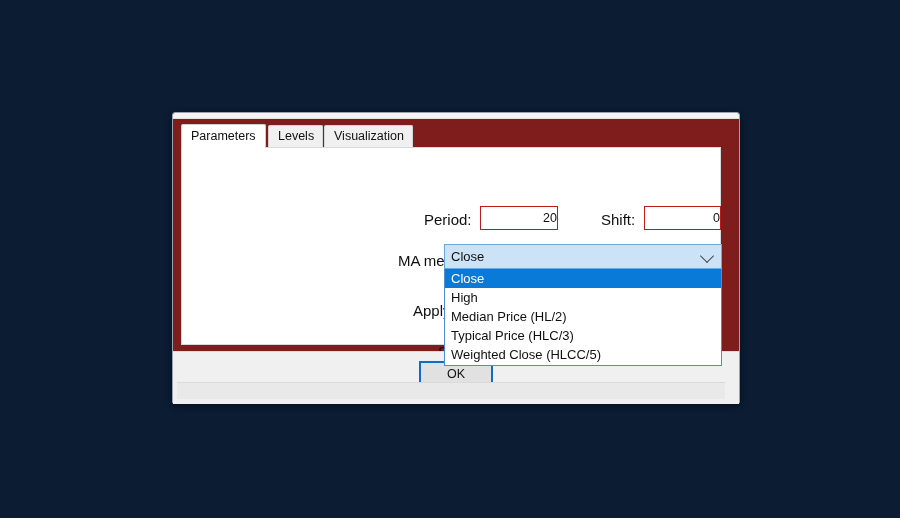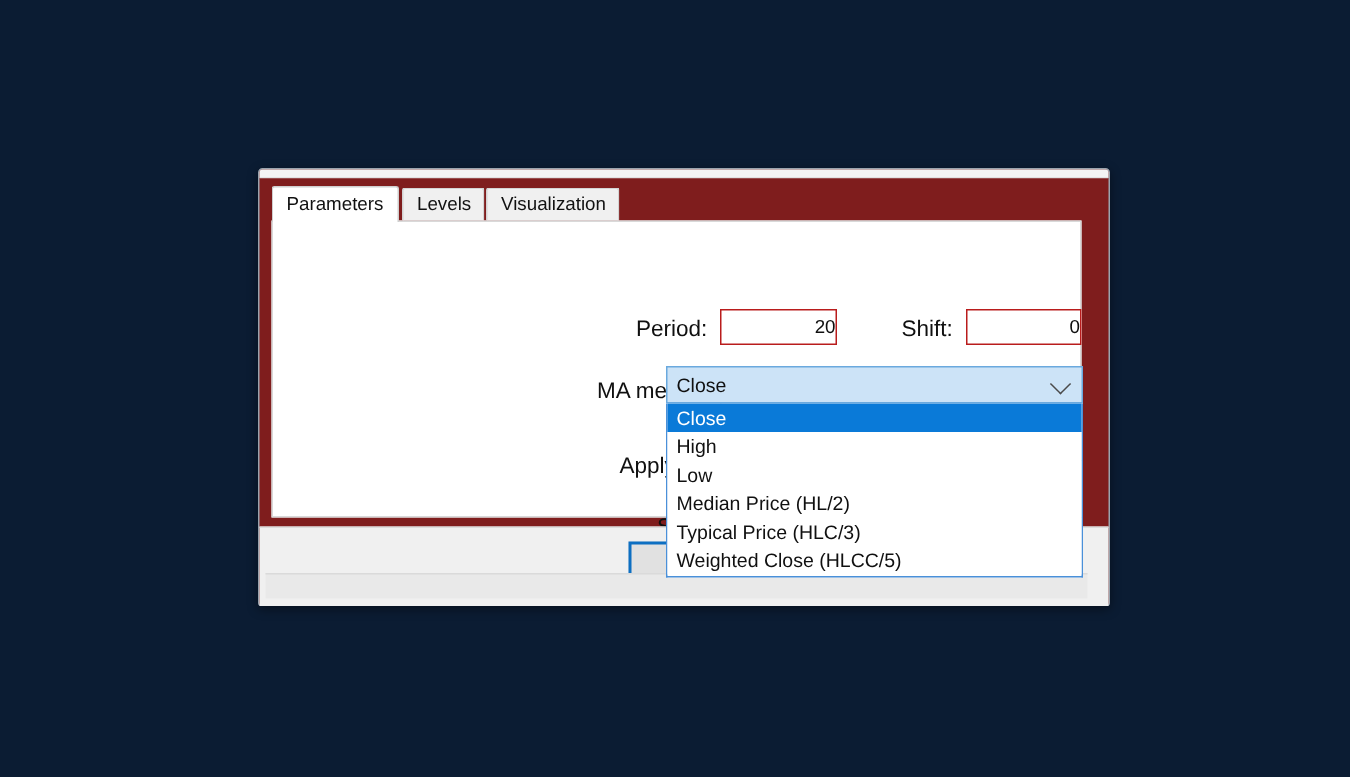--- a/index.html
+++ b/index.html
@@ -310,17 +310,16 @@
 </div>
 
 <div id="applyto-combo">
   <div class="cval">Close</div>
   <span class="chev"></span>
 </div>
 
 <div id="applyto-popup">
   <div class="opt selected">Close</div>
   <div class="opt">High</div>
-  <div class="opt">Low</div>
   <div class="opt">Median Price (HL/2)</div>
   <div class="opt">Typical Price (HLC/3)</div>
   <div class="opt">Weighted Close (HLCC/5)</div>
 </div>
 
 </body></html>

